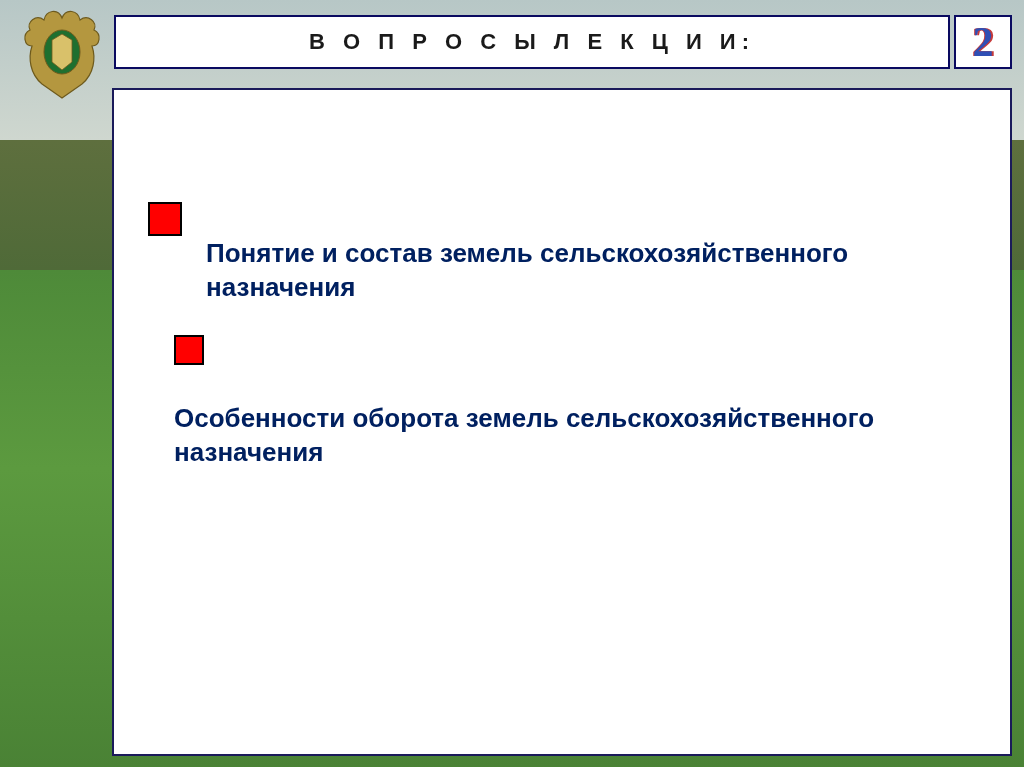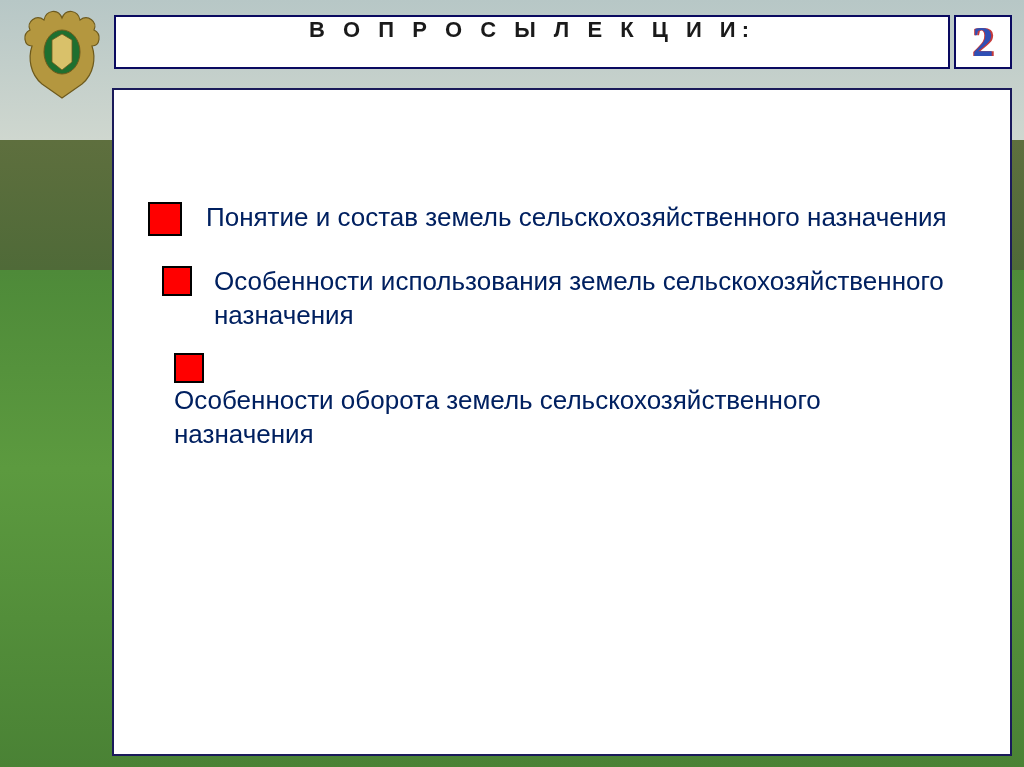--- a/index.html
+++ b/index.html
@@ -17,21 +17,21 @@
   .bg-trees { position:absolute; left:0; top:140px; width:100%; height:130px; background:linear-gradient(#5e6f3e,#4f6a38); }
   .bg-grass { position:absolute; left:0; top:270px; width:100%; height:497px; background:linear-gradient(#4e8a39,#5c9a3f 40%,#4a8235); }
 
   
   .title-box {
     position: absolute;
     left: 114px; top: 15px;
     width: 836px; height: 54px;
     background: #ffffff;
     border: 2px solid #0a0a60;
-    display: flex; justify-content: center;
+    display: flex; align-items: center; justify-content: center;
   }
   .title-text {
     color: #1a1a1a;
     font-size: 22px;
     font-weight: 700;
     letter-spacing: 6px;
   }
 
   
   .num-box {
@@ -81,23 +81,24 @@
     background: #ff0000;
     border: 2px solid #000000;
     margin-right: 24px;
     margin-top: 2px;
   }
   .bullet.small { width: 30px; height: 30px; margin-right: 22px; }
 
   .item-text {
     color: #002060;
     font-size: 26px;
-    font-weight: 400;
+    font-weight: 700;
     line-height: 1.32;
     max-width: 760px;
+    margin-top: 36px;
   }
 </style>
 </head>
 <body>
 
 <div class="slide">
 
   <div class="bg-sky"></div>
   <div class="bg-trees"></div>
   <div class="bg-grass"></div>
@@ -118,24 +119,20 @@
     <span class="num-text">2</span>
   </div>
 
   <div class="content">
 
     <div class="item i1">
       <div class="bullet"></div>
       <div class="item-text">Понятие и состав земель сельскохозяйственного назначения</div>
     </div>
 
-    <div class="item i2">
-      <div class="bullet small"></div>
-      <div class="item-text">Особенности использования земель сельскохозяйственного назначения</div>
-    </div>
 
     <div class="item i3">
       <div class="bullet small"></div>
       <div class="item-text">Особенности оборота земель сельскохозяйственного назначения</div>
     </div>
 
   </div>
 </div>
 
 </body></html>

